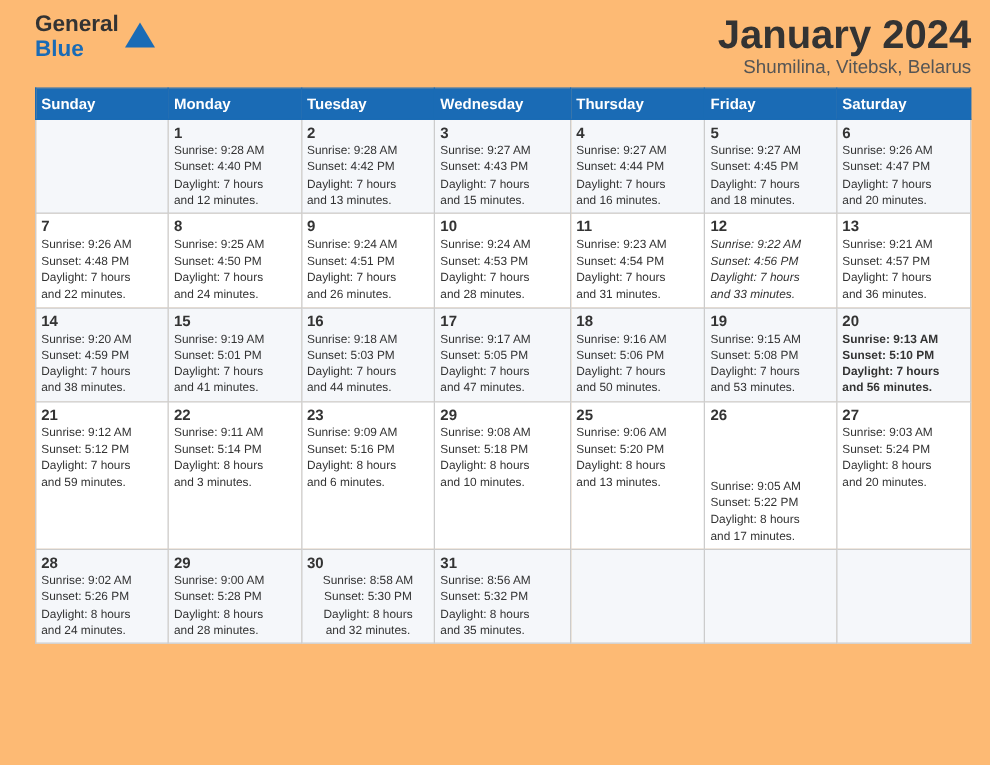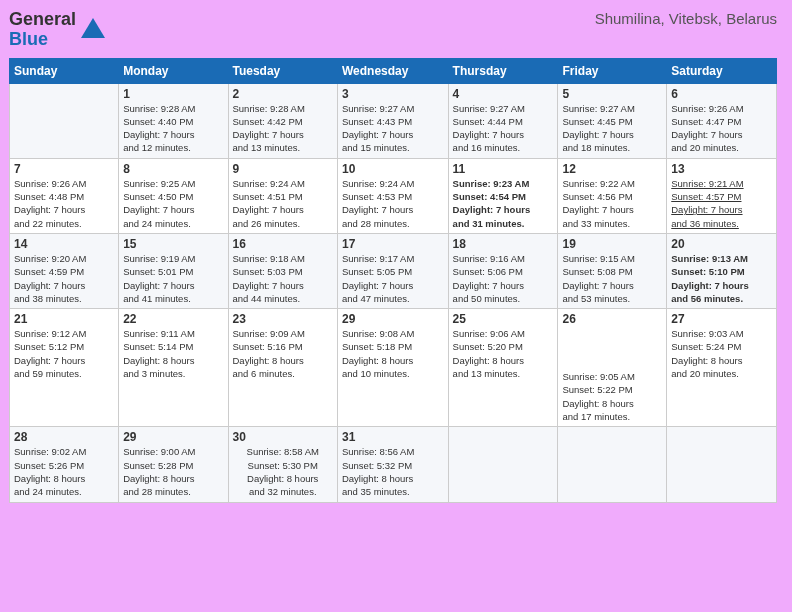--- a/index.html
+++ b/index.html
@@ -6,22 +6,22 @@
     body {
       font-family: Arial, sans-serif;
       background: #fff;
       width: 792px;
       height: 612px;
       overflow: hidden;
     }
     .page {
       width: 792px;
       height: 612px;
-      background: #f0abfc;
-      padding: 10px 15px 10px 9px;
+      background: #fdba74;
+      padding: 10px 15px 10px 28px;
     }
     .header {
       display: flex;
       justify-content: space-between;
       align-items: flex-start;
       margin-bottom: 8px;
     }
     .logo {
       display: flex;
       align-items: center;
@@ -100,20 +100,21 @@
             <span style="color:#333;">General</span><br>
             <span style="color:#1a6bb5;">Blue</span>
           </div>
           <svg class="logo-icon" viewBox="0 0 28 28" xmlns="http://www.w3.org/2000/svg">
             <polygon points="14,2 26,22 2,22" fill="#1a6bb5"></polygon>
           </svg>
         </div>
       </div>
     </div>
     <div class="title-block">
+      <div class="month-title">January 2024</div>
       <div class="subtitle">Shumilina, Vitebsk, Belarus</div>
     </div>
   </div>
 
   <table class="calendar">
     <thead>
       <tr>
 
       <th>Sunday</th>
           <th>Monday</th>
@@ -194,35 +195,35 @@
           </td>
           <td>
             <div class="day-num">10</div>
             <div class="day-info" style="white-space: pre-line;">Sunrise: 9:24 AM
 Sunset: 4:53 PM
 Daylight: 7 hours
 and 28 minutes.</div>
           </td>
           <td>
             <div class="day-num">11</div>
-            <div class="day-info" style="white-space: pre-line; font-weight: bold;">Sunrise: 9:23 AM
+            <div class="day-info" style="white-space: pre-line;">Sunrise: 9:23 AM
 Sunset: 4:54 PM
 Daylight: 7 hours
 and 31 minutes.</div>
           </td>
           <td>
             <div class="day-num">12</div>
-            <div class="day-info" style="white-space: pre-line;">Sunrise: 9:22 AM
+            <div class="day-info" style="white-space: pre-line; font-style: italic;">Sunrise: 9:22 AM
 Sunset: 4:56 PM
 Daylight: 7 hours
 and 33 minutes.</div>
           </td>
           <td>
             <div class="day-num">13</div>
-            <div class="day-info" style="white-space: pre-line; text-decoration: underline;">Sunrise: 9:21 AM
+            <div class="day-info" style="white-space: pre-line;">Sunrise: 9:21 AM
 Sunset: 4:57 PM
 Daylight: 7 hours
 and 36 minutes.</div>
           </td>
         </tr>
         <tr>
           <td>
             <div class="day-num">14</div>
             <div class="day-info" style="white-space: pre-line;">Sunrise: 9:20 AM
 Sunset: 4:59 PM

